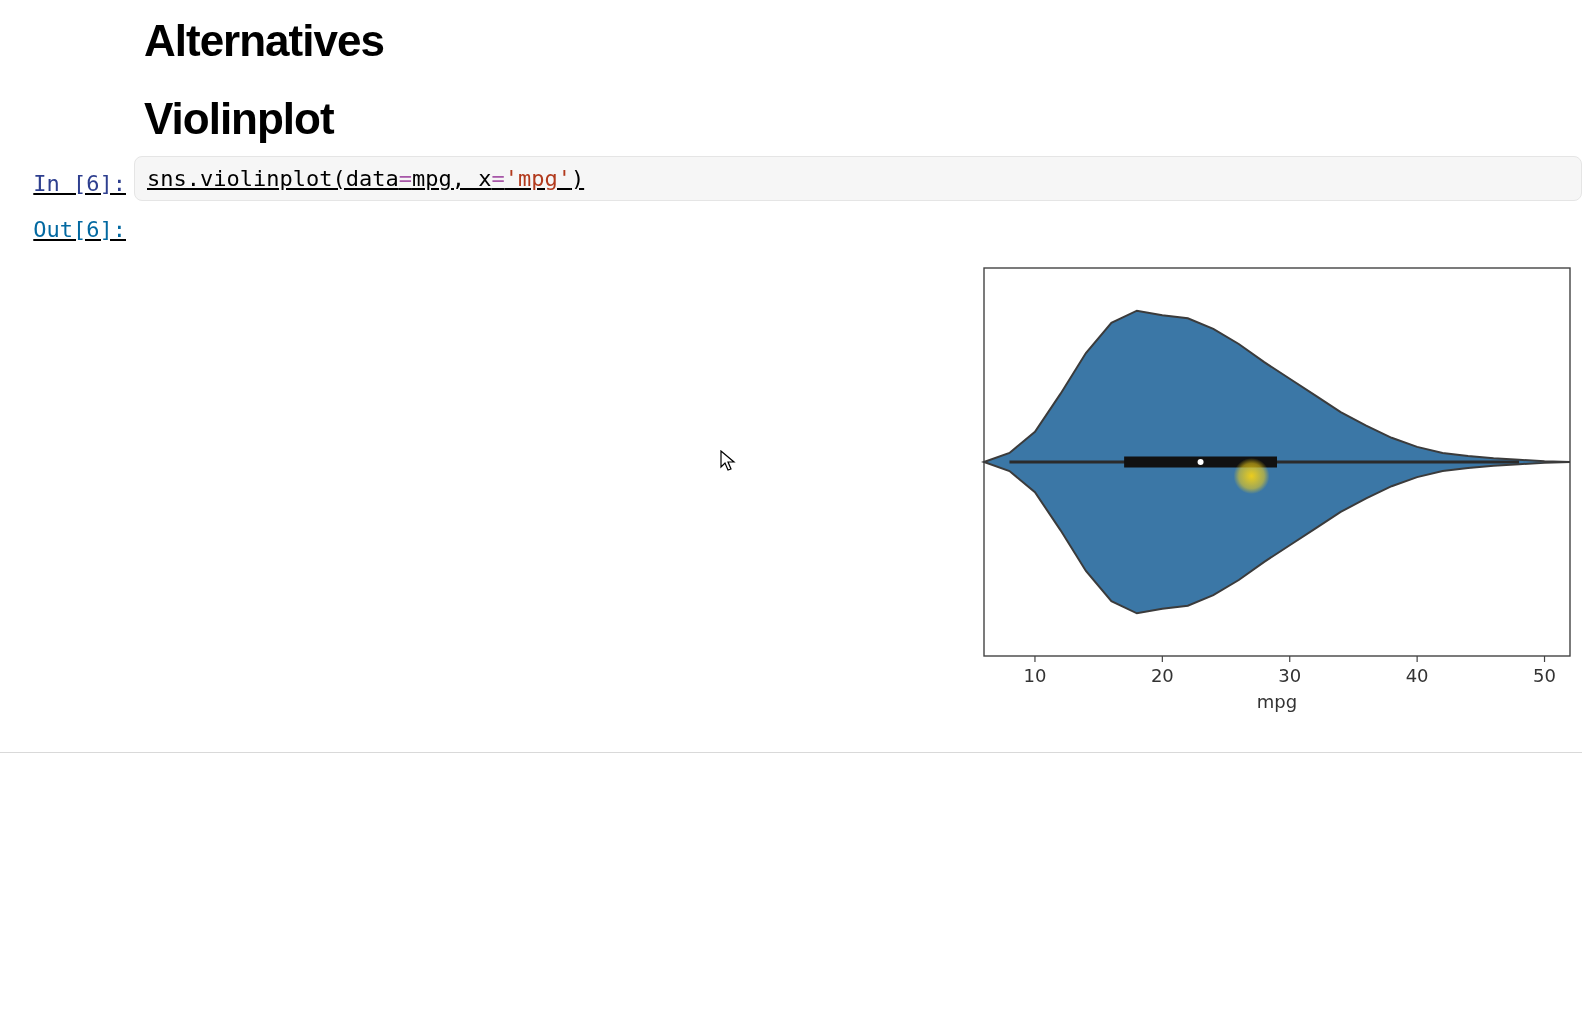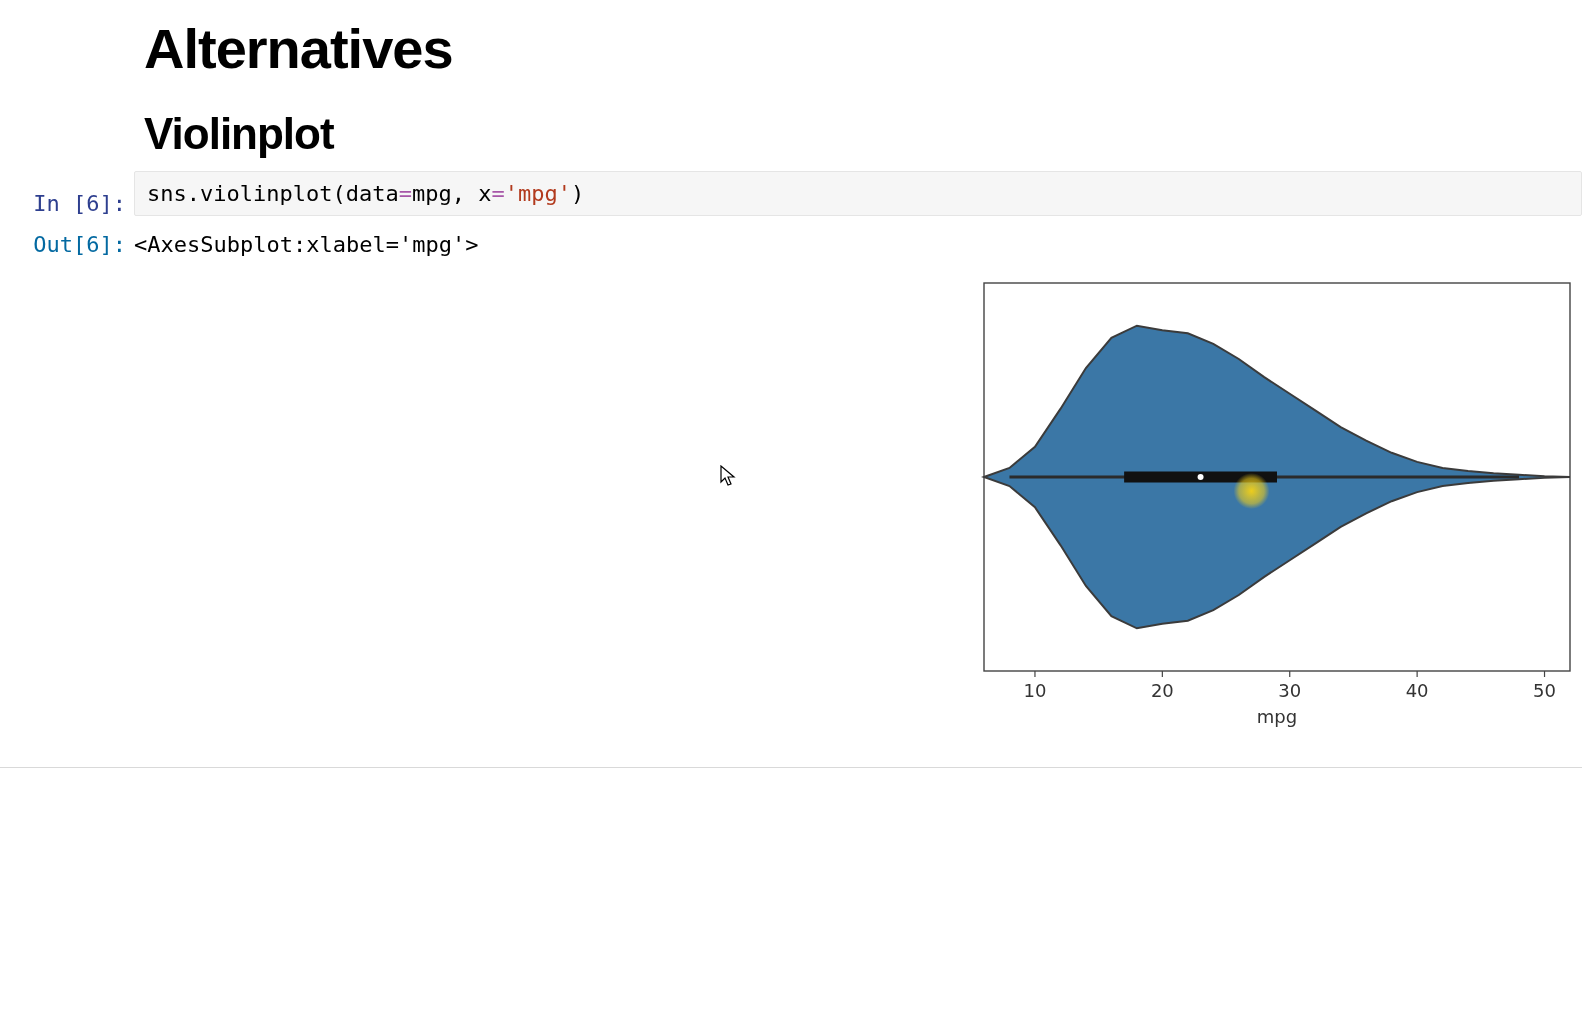--- a/index.html
+++ b/index.html
@@ -11,21 +11,21 @@
     width: 1582px;
   }
   .page {
     width: 1582px;
     padding: 0;
   }
   .md {
     padding: 0 0 0 144px;
   }
   h1.section {
-    font-size: 56px;
+    font-size: 44px;
     font-weight: 800;
     letter-spacing: -1px;
     margin: 16px 17px 28px 0;
     font-family: "Helvetica Neue", Arial, sans-serif;
   }
   h2.section {
     font-size: 44px;
     font-weight: 800;
     letter-spacing: -1px;
     margin: 28px 0 12px 0;
@@ -39,40 +39,41 @@
     font-size: 28px;
     line-height: 1.25;
     list-style: disc;
     font-family: "Helvetica Neue", Arial, sans-serif;
   }
   ul.md-list li em { font-style: italic; }
 
   
   .cell {
     display: flex;
-    align-items: flex-end;
+    align-items: center;
     margin: 6px 0 6px 0;
+    text-decoration: underline;
   }
   .prompt {
     font-family: "Menlo","Consolas","DejaVu Sans Mono",monospace;
     font-size: 22px;
     width: 134px;
     text-align: right;
     padding: 10px 8px 0 0;
     flex: 0 0 auto;
     box-sizing: border-box;
   }
   .prompt-in  { color: #2e3f8f; }
   .prompt-out { color: #0369a1; }
 
   .input-area {
     flex: 1 1 auto;
     background: #f6f6f6;
     border: 1px solid #e5e5e5;
-    border-radius: 2px;
+    border-radius: 8px;
     padding: 9px 12px;
     font-family: "Menlo","Consolas","DejaVu Sans Mono",monospace;
     font-size: 22px;
     white-space: pre;
     overflow: hidden;
     color: #000;
   }
   .tok-op   { color: #a757a8; }  
   .tok-str  { color: #b23a1d; }  
   .tok-name { color: #000; }
@@ -113,21 +114,20 @@
     <h2 class="section">Violinplot</h2>
   </div>
 
   <div class="cell">
     <div class="prompt prompt-in">In [6]:</div>
     <div class="input-area"><span class="tok-name">sns.violinplot(data</span><span class="tok-op">=</span><span class="tok-name">mpg, x</span><span class="tok-op">=</span><span class="tok-str">'mpg'</span><span class="tok-name">)</span></div>
   </div>
 
   <div class="cell">
     <div class="prompt prompt-out">Out[6]:</div>
-    <div class="output-area">&lt;AxesSubplot:xlabel='mpg'&gt;</div>
   </div>
 
   <div class="plot-wrap" style="position:relative;text-align:right;">
     <svg id="violin-svg" width="610" height="460">
         <rect x="12" y="8" width="586" height="388" fill="none" stroke="#444" stroke-width="1.4"></rect>
         <path d="M12 202 L37.47826086956522 192.9208 L62.95652173913043 171.736 L88.43478260869566 133.906 L113.91304347826086 93.04960000000001 L139.39130434782606 62.78559999999999 L164.8695652173913 50.68000000000001 L190.34782608695653 55.219600000000014 L215.82608695652172 58.24600000000001 L241.30434782608697 68.83840000000001 L266.78260869565213 83.9704 L292.2608695652174 102.1288 L317.7391304347826 118.774 L343.2173913043478 135.4192 L368.69565217391306 152.0644 L394.17391304347825 165.6832 L419.65217391304344 177.7888 L445.1304347826087 186.868 L470.60869565217394 192.9208 L496.0869565217391 195.9472 L521.5652173913043 198.217 L547.0434782608695 199.7302 L572.5217391304348 201.2434 L598 202 L598 202 L572.5217391304348 202.7566 L547.0434782608695 204.2698 L521.5652173913043 205.783 L496.0869565217391 208.0528 L470.60869565217394 211.0792 L445.1304347826087 217.132 L419.65217391304344 226.2112 L394.17391304347825 238.3168 L368.69565217391306 251.9356 L343.2173913043478 268.5808 L317.7391304347826 285.226 L292.2608695652174 301.8712 L266.78260869565213 320.0296 L241.30434782608697 335.1616 L215.82608695652172 345.754 L190.34782608695653 348.7804 L164.8695652173913 353.32 L139.39130434782606 341.2144 L113.91304347826086 310.9504 L88.43478260869566 270.094 L62.95652173913043 232.264 L37.47826086956522 211.0792 L12 202 Z" fill="#3b77a6" stroke="#3b3b3b" stroke-width="2"></path>
         <line x1="37.47826086956522" y1="202" x2="547.0434782608695" y2="202" stroke="#2b2b2b" stroke-width="3"></line>
         <line x1="152.1304347826087" y1="202" x2="305" y2="202" stroke="#111" stroke-width="11" stroke-linecap="butt"></line>
         <circle cx="228.56521739130434" cy="202" r="3" fill="#fff"></circle>
         <defs>

